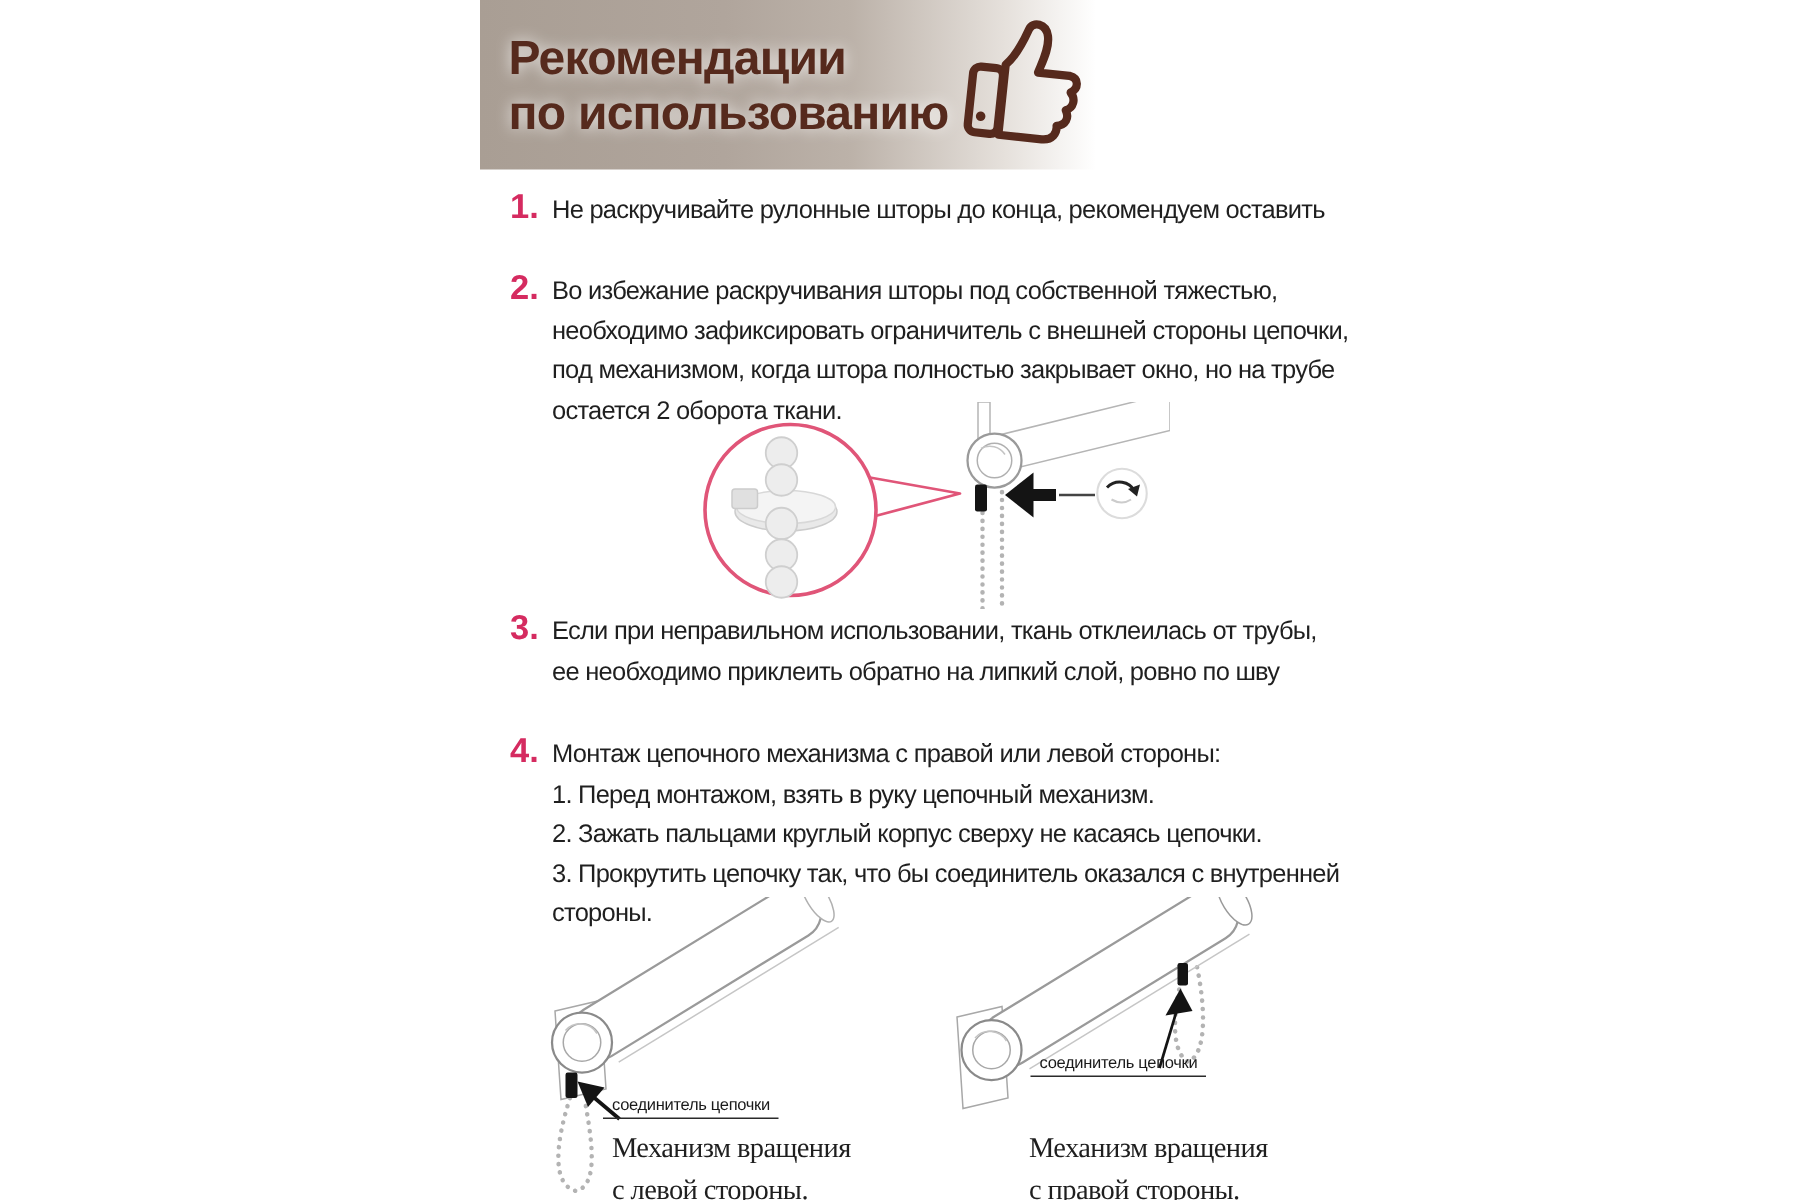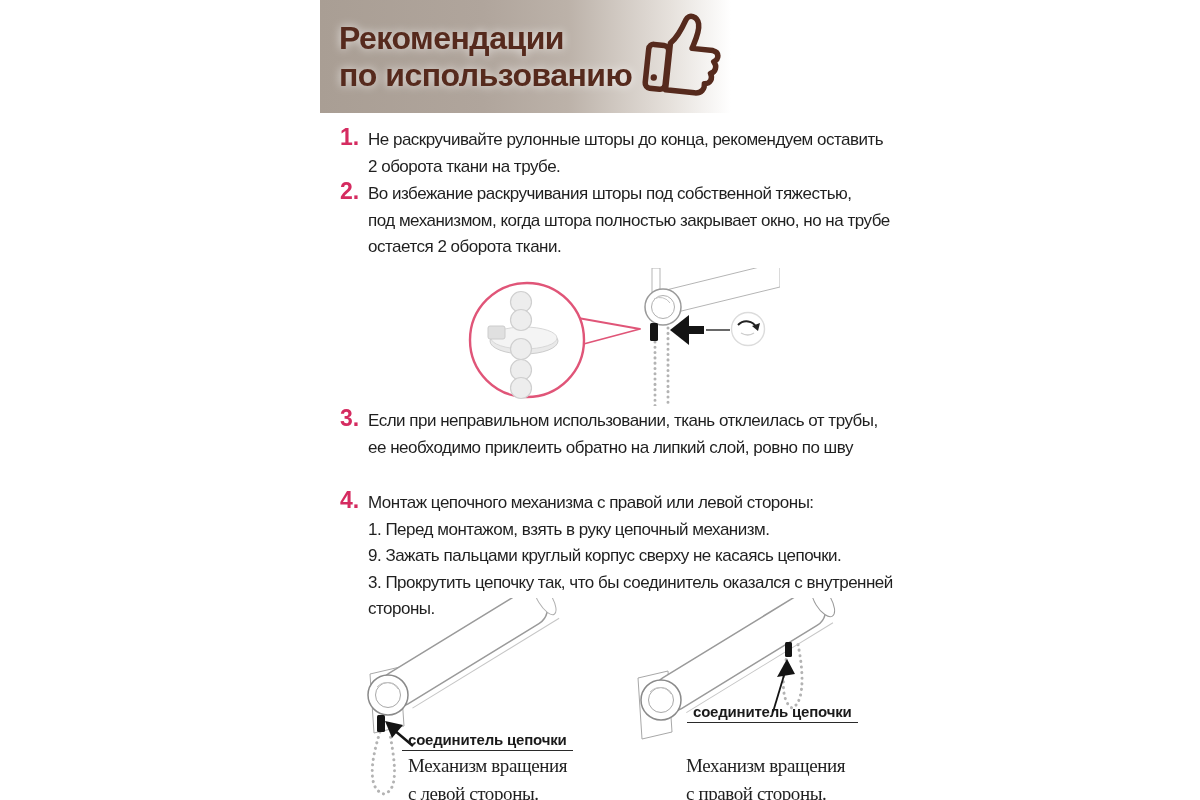--- a/index.html
+++ b/index.html
@@ -14,21 +14,21 @@
          text-shadow:0 0 10px rgba(255,255,255,0.8);}
   .thumb{position:absolute;left:322px;top:8px;}
 
   
   .item{position:absolute;left:340px;font-size:17px;line-height:26.5px;letter-spacing:-0.5px;}
   .item .num{position:absolute;left:0;top:-3px;color:#d52b60;font-weight:bold;font-size:23px;letter-spacing:0;}
   .item .lines{margin-left:28px;}
   .item .lines div{white-space:nowrap;}
 
   .fig{position:absolute;}
-  .small-label{position:absolute;font-size:15px;font-weight:bold;letter-spacing:-0.2px;color:#1a1a1a;
+  .small-label{position:absolute;font-size:11px;font-weight:normal;letter-spacing:-0.2px;color:#1a1a1a;
                border-bottom:1.5px solid #2a2a2a;padding:0 6px 2px 6px;white-space:nowrap;background:transparent;}
   .caption{position:absolute;font-size:19px;line-height:28px;letter-spacing:-0.4px;color:#1f1f1f;}
   .caption div{white-space:nowrap;font-family:Liberation Serif, serif;}
 </style>
 </head>
 <body>
 
 <div class="page">
 
   <div class="header">
@@ -42,28 +42,28 @@
         <circle cx="14" cy="73" r="3.2" fill="#562a1d" stroke="none"></circle>
         <path d="M27 84 L56 84 C63 84 66 79 65 74 C71 73 73 68 70 63 C75 61 76 55 72 51 C77 48 77 41 70 40 L49 40 C51 33 55 23 53 15 C51 7 42 6 40 12 C37 21 33 31 27 37 Z"></path>
       </g>
     </svg>
   </div>
 
   <div class="item" style="top:127px">
     <span class="num">1.</span>
     <div class="lines">
       <div>Не раскручивайте рулонные шторы до конца, рекомендуем оставить</div>
-      <div>2 оборота ткани на трубе.</div>
     </div>
   </div>
 
   <div class="item" style="top:181px">
     <span class="num">2.</span>
     <div class="lines">
       <div>Во избежание раскручивания шторы под собственной тяжестью,</div>
+      <div>необходимо зафиксировать ограничитель с внешней стороны цепочки,</div>
       <div>под механизмом, когда штора полностью закрывает окно, но на трубе</div>
       <div>остается 2 оборота ткани.</div>
     </div>
   </div>
 
   <svg class="fig" style="left:458px;top:268px" width="322" height="138" viewBox="0 0 322 138">
 
     <path d="M120 50 L182 61 L118 78" fill="#ffffff" stroke="#e05578" stroke-width="1.8" stroke-linejoin="round"></path>
 
     <circle cx="69" cy="72" r="57" fill="#ffffff" stroke="#e05578" stroke-width="2.4"></circle>
@@ -107,21 +107,21 @@
       <div>Если при неправильном использовании, ткань отклеилась от трубы,</div>
       <div>ее необходимо приклеить обратно на липкий слой, ровно по шву</div>
     </div>
   </div>
 
   <div class="item" style="top:490px">
     <span class="num">4.</span>
     <div class="lines">
       <div>Монтаж цепочного механизма с правой или левой стороны:</div>
       <div>1. Перед монтажом, взять в руку цепочный механизм.</div>
-      <div>9. Зажать пальцами круглый корпус сверху не касаясь цепочки.</div>
+      <div>2. Зажать пальцами круглый корпус сверху не касаясь цепочки.</div>
       <div>3. Прокрутить цепочку так, что бы соединитель оказался с внутренней</div>
       <div>стороны.</div>
     </div>
   </div>
 
   <svg class="fig" style="left:330px;top:598px" width="290" height="202" viewBox="0 0 290 202">
     <polygon points="40,76 70,69 74,128 44,135" fill="#ffffff" stroke="#a8a8a8"></polygon>
     <g transform="rotate(-31.5 58 97)">
       <rect x="52" y="79" width="190" height="36" rx="18" fill="#ffffff" stroke="#9a9a9a" stroke-width="1.5"></rect>
       <ellipse cx="242" cy="97" rx="7" ry="18" fill="#ffffff" stroke="#b0b0b0"></ellipse>

